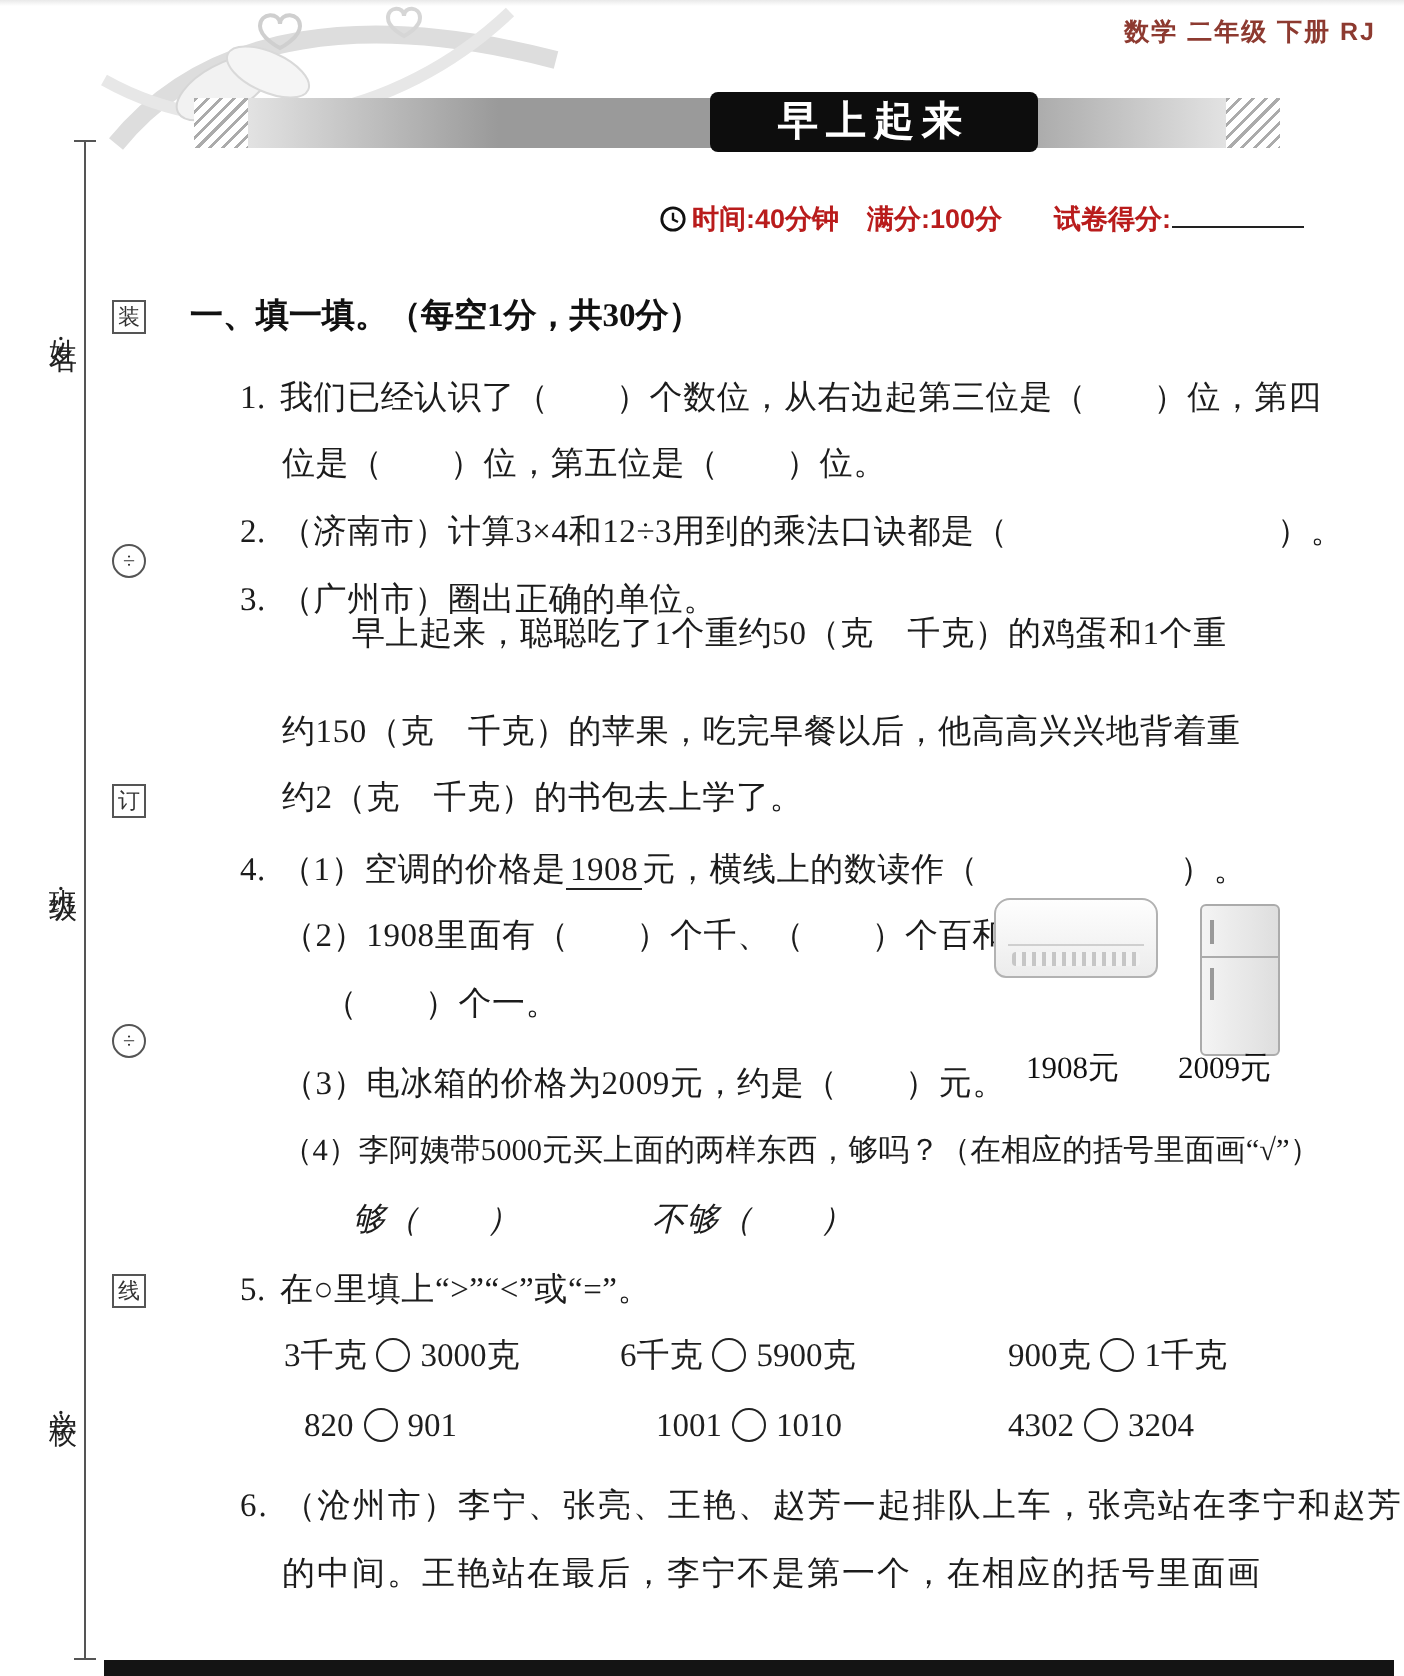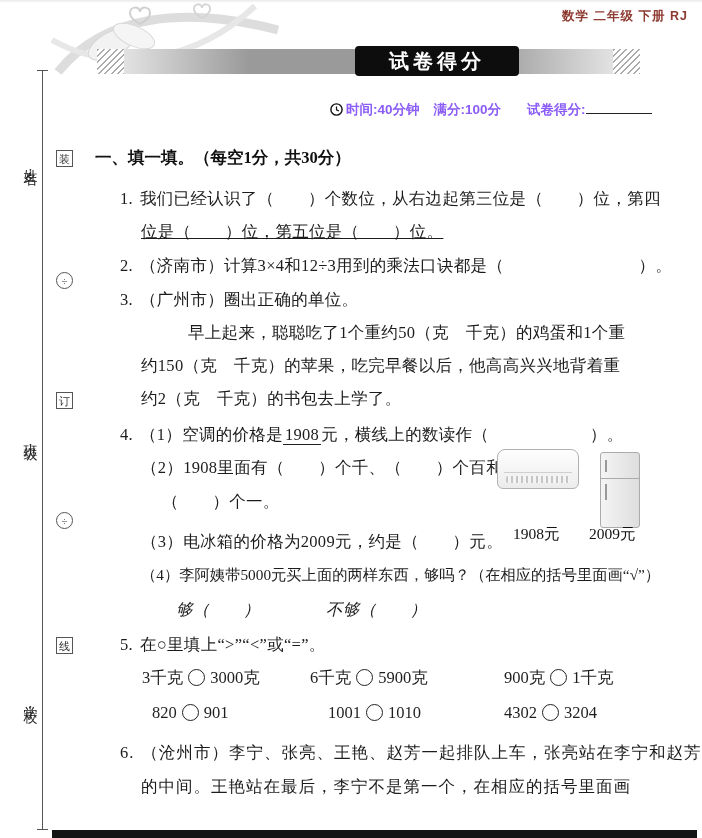--- a/index.html
+++ b/index.html
@@ -19,21 +19,21 @@
             background:linear-gradient(to right,#f2f2f2,#9a9a9a 28%,#9a9a9a 72%,#f2f2f2); }
   .banner-hatch { position:absolute; top:0; width:27px; height:25px;
             background:repeating-linear-gradient(135deg,#ababab 0 1.5px,#ffffff 1.5px 4.5px); }
   .banner-hatch.left { left:0; } .banner-hatch.right { right:0; }
   .banner-title { position:absolute; left:258px; top:-3px; width:164px; height:30px; background:#0d0d0d;
             border-radius:4px; color:#ffffff; text-align:center; line-height:30px; font-size:20px;
             font-weight:bold; letter-spacing:4px; font-family:"Liberation Sans","DejaVu Sans",sans-serif; }
 
   
   .meta { position:absolute; left:330px; top:101px; font-family:"Liberation Sans","DejaVu Sans",sans-serif;
-          font-weight:bold; font-size:13.5px; color:#8b5cf6; white-space:nowrap; }
+          font-weight:bold; font-size:13.5px; color:#b91c1c; white-space:nowrap; }
   .meta .gap1 { display:inline-block; width:14px; }
   .meta .gap2 { display:inline-block; width:26px; }
   .score-blank { display:inline-block; width:66px; border-bottom:1.6px solid #222; height:13px; }
   .clock { vertical-align:-2px; margin-right:3px; }
 
   
   .bind-line { position:absolute; left:42px; top:70px; width:1px; height:760px; background:#555; }
   .bind-tick { position:absolute; left:37px; width:11px; height:1px; background:#555; }
   .vlabel { position:absolute; left:21px; writing-mode:vertical-rl; text-orientation:upright;
             font-size:14px; color:#222; letter-spacing:3px; }
@@ -86,21 +86,21 @@
     <ellipse cx="84" cy="36" rx="22" ry="10" transform="rotate(24 84 36)" fill="#f5f5f5" stroke="#d9d9d9"></ellipse>
     <path d="M90 12 C90 6, 80 6, 80 13 C80 19, 90 24, 90 24 C90 24, 100 19, 100 13 C100 6, 90 6, 90 12 Z" fill="none" stroke="#cfcfcf" stroke-width="2"></path>
     <path d="M152 8 C152 3, 144 3, 144 9 C144 14, 152 18, 152 18 C152 18, 160 14, 160 9 C160 3, 152 3, 152 8 Z" fill="none" stroke="#d6d6d6" stroke-width="2"></path>
   </svg>
 
   <div class="subject-info">数学 二年级 下册 RJ</div>
 
   <div class="banner">
     <div class="banner-hatch left"></div>
     <div class="banner-hatch right"></div>
-    <div class="banner-title">试卷得分</div>
+    <div class="banner-title">早上起来</div>
   </div>
 
   <div class="meta">
     <svg class="clock" width="13" height="13" viewBox="0 0 13 13">
       <circle cx="6.5" cy="6.5" r="5.6" fill="none" stroke="#111" stroke-width="1.4"></circle>
       <path d="M6.5 3.4 L6.5 6.8 L9 8" fill="none" stroke="#111" stroke-width="1.2"></path>
     </svg><span>时间:40分钟</span><span class="gap1"></span><span>满分:100分</span><span class="gap2"></span><span>试卷得分:</span><span class="score-blank"></span>
   </div>
 
   <div class="bind-line"></div>
@@ -115,30 +115,30 @@
   <div class="bind-mark round" style="top:272px;">÷</div>
   <div class="bind-mark" style="top:392px;">订</div>
   <div class="bind-mark round" style="top:512px;">÷</div>
   <div class="bind-mark" style="top:637px;">线</div>
 
   <div class="sec-head" style="left:95px; top:147px;">一、填一填。（每空1分，共30分）</div>
 
   <div class="line" style="left:120px; top:188px;">
     <span class="num">1.</span><span>我们已经认识了（　　）个数位，从右边起第三位是（　　）位，第四</span>
   </div>
-  <div class="line" style="left:141px; top:221px;text-decoration:underline;">位是（　　）位，第五位是（　　）位。</div>
+  <div class="line" style="left:141px; top:221px;">位是（　　）位，第五位是（　　）位。</div>
 
   <div class="line" style="left:120px; top:255px;">
     <span class="num">2.</span><span>（济南市）计算3×4和12÷3用到的乘法口诀都是（　　　　　　　　）。</span>
   </div>
 
   <div class="line" style="left:120px; top:289px;">
     <span class="num">3.</span><span>（广州市）圈出正确的单位。</span>
   </div>
-  <div class="line" style="left:176px; top:322px;margin-left:12px;">早上起来，聪聪吃了1个重约50（克　千克）的鸡蛋和1个重</div>
+  <div class="line" style="left:176px; top:306px;">早上起来，聪聪吃了1个重约50（克　千克）的鸡蛋和1个重</div>
   <div class="line" style="left:141px; top:355px;">约150（克　千克）的苹果，吃完早餐以后，他高高兴兴地背着重</div>
   <div class="line" style="left:141px; top:388px;">约2（克　千克）的书包去上学了。</div>
 
   <div class="line" style="left:120px; top:424px;">
     <span class="num">4.</span><span>（1）空调的价格是</span><span class="u">1908</span><span>元，横线上的数读作（　　　　　　）。</span>
   </div>
   <div class="line" style="left:141px; top:457px;">（2）1908里面有（　　）个千、（　　）个百和</div>
   <div class="line" style="left:162px; top:491px;">（　　）个一。</div>
   <div class="line" style="left:141px; top:531px;">（3）电冰箱的价格为2009元，约是（　　）元。</div>
   <div class="line small-line" style="left:141px; top:565px;">（4）李阿姨带5000元买上面的两样东西，够吗？（在相应的括号里面画“√”）</div>

